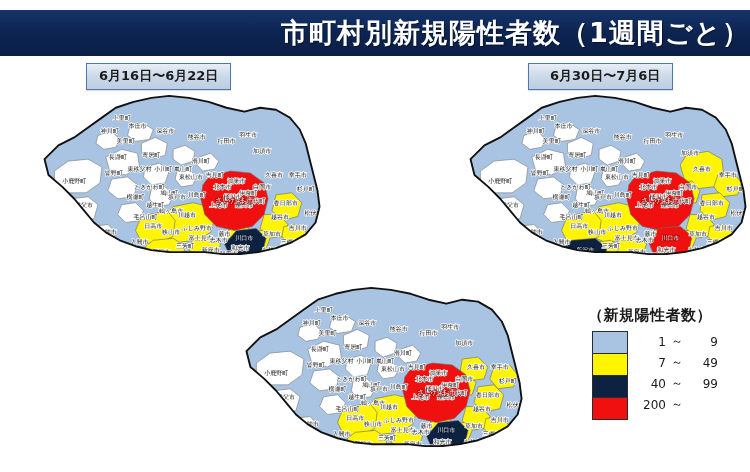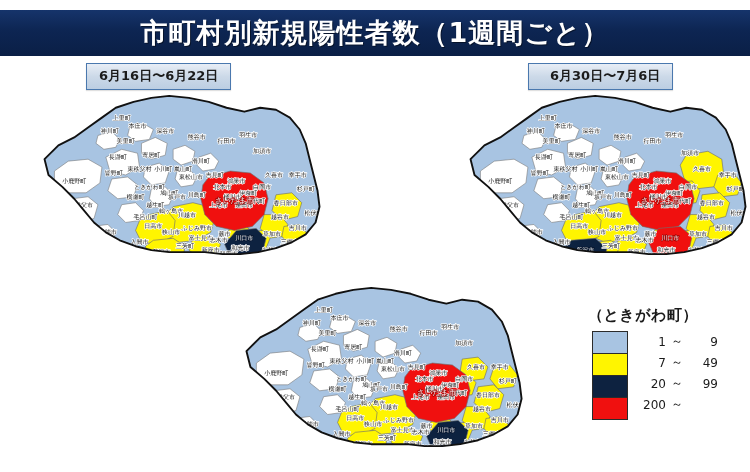--- a/index.html
+++ b/index.html
@@ -76,21 +76,21 @@
   }
   .lgrow .lo{width:34px;text-align:right;}
   .lgrow .tilde{width:22px;text-align:center;}
   .lgrow .hi{width:30px;text-align:right;}
 </style>
 </head>
 <body>
 
 <div id="stage">
 
-  <div class="titlebar" style="background-color: rgb(13, 37, 82);">
+  <div class="titlebar" style="background-color: rgb(13, 37, 82); justify-content: flex-end;">
     <div class="title">市町村別新規陽性者数（1週間ごと）</div>
   </div>
 
   <div class="datechip" id="chip-w1">6月16日〜6月22日</div>
   <div class="datechip" id="chip-w3">6月30日〜7月6日</div>
 
   <div class="mappanel" id="map-w1">
     <svg viewBox="0 0 160 92" xmlns="http://www.w3.org/2000/svg">
       <defs>
         <clipPath id="clipA">
@@ -450,41 +450,41 @@
           <text class="mlabel" x="133" y="83">三郷市</text>
           <text class="mlabel" x="123" y="87">八潮市</text>
           <text class="mlabel big onred" x="105" y="62">さいたま市</text>
         </g>
       </g>
       <path class="outline" d="M11,48 L9,40 L16,33 L24,29 L31,24 L38,19 L45,14 L54,11 L63,9 L72,8 L82,9 L92,11 L101,14 L110,16 L118,14 L126,15 L133,19 L138,25 L141,32 L143,40 L145,48 L147,56 L148,64 L146,72 L141,78 L134,82 L126,85 L117,87 L108,88 L99,88 L90,87 L81,87 L72,87 L63,86 L55,84 L47,81 L40,77 L34,72 L29,66 L24,60 L18,54 Z"></path>
     </svg>
   </div>
 
   <div class="legend">
-    <div class="lgtitle">（ときがわ町）</div>
+    <div class="lgtitle">（新規陽性者数）</div>
     <div class="lgrows">
       <div class="lgswatches">
         <div class="lgsw" id="sw0" style="background: rgb(168, 196, 226);"></div>
         <div class="lgsw" id="sw1" style="background: rgb(255, 245, 0);"></div>
         <div class="lgsw" id="sw2" style="background: rgb(13, 34, 64);"></div>
         <div class="lgsw" id="sw3" style="background: rgb(240, 16, 15);"></div>
       </div>
       <div class="lgtexts">
         <div class="lgrow">
           <span class="lo">1</span>
           <span class="tilde">～</span>
           <span class="hi">9</span>
         </div>
         <div class="lgrow">
           <span class="lo">7</span>
           <span class="tilde">～</span>
           <span class="hi">49</span>
         </div>
         <div class="lgrow">
-          <span class="lo">20</span>
+          <span class="lo">40</span>
           <span class="tilde">～</span>
           <span class="hi">99</span>
         </div>
         <div class="lgrow">
           <span class="lo">200</span>
           <span class="tilde">～</span>
           <span class="hi"></span>
         </div>
       </div>
     </div>

